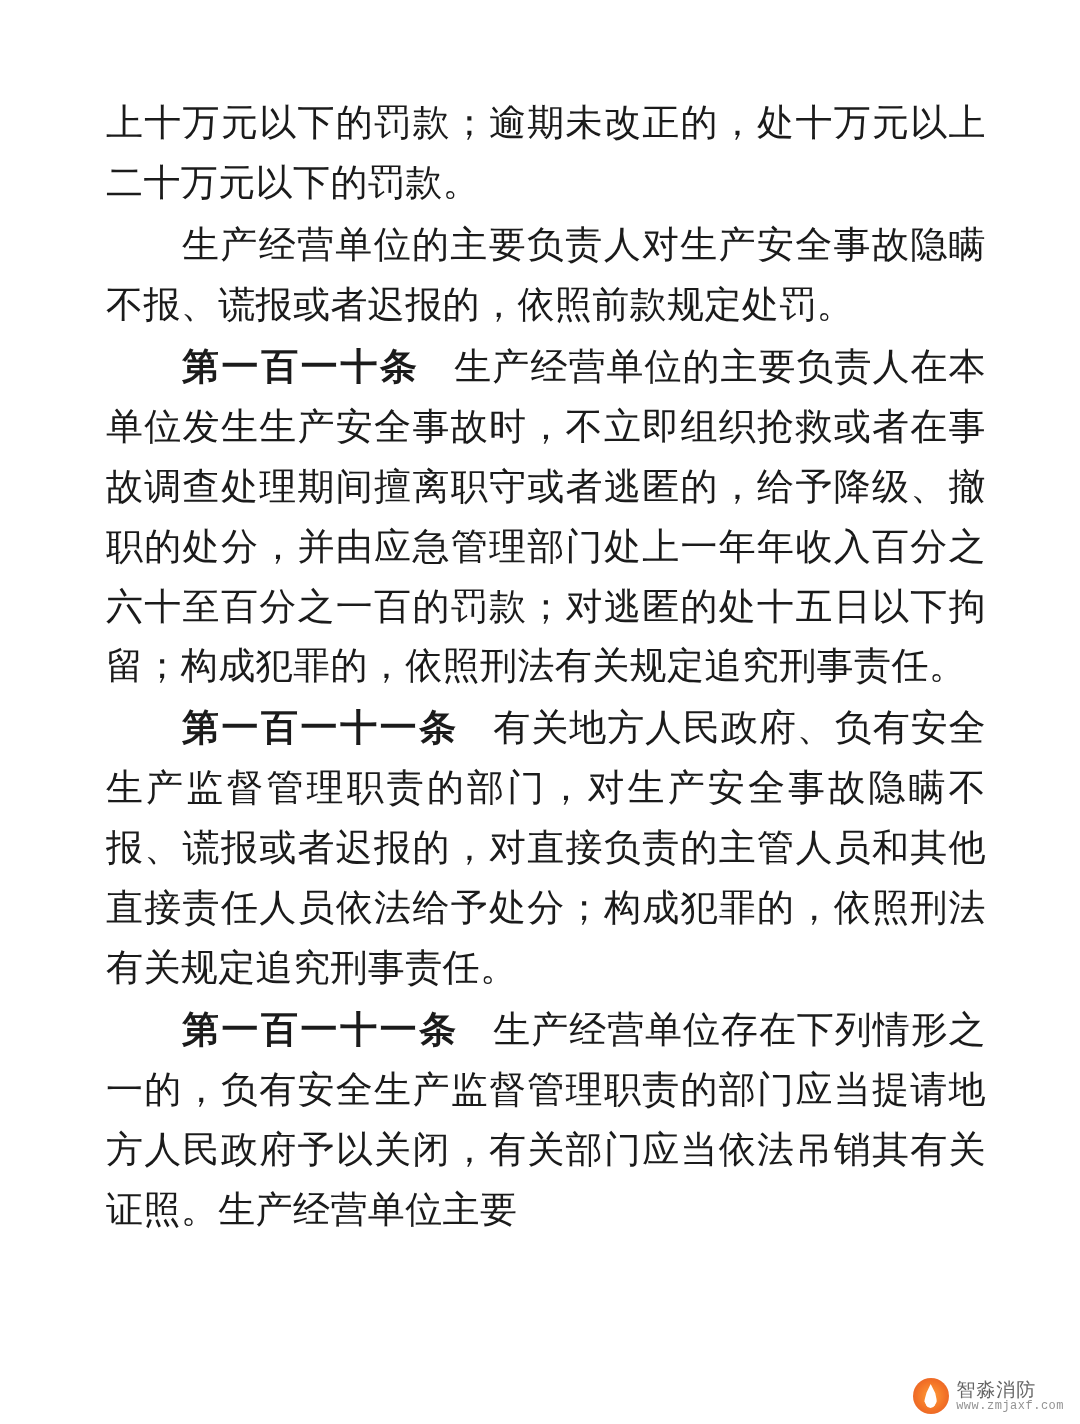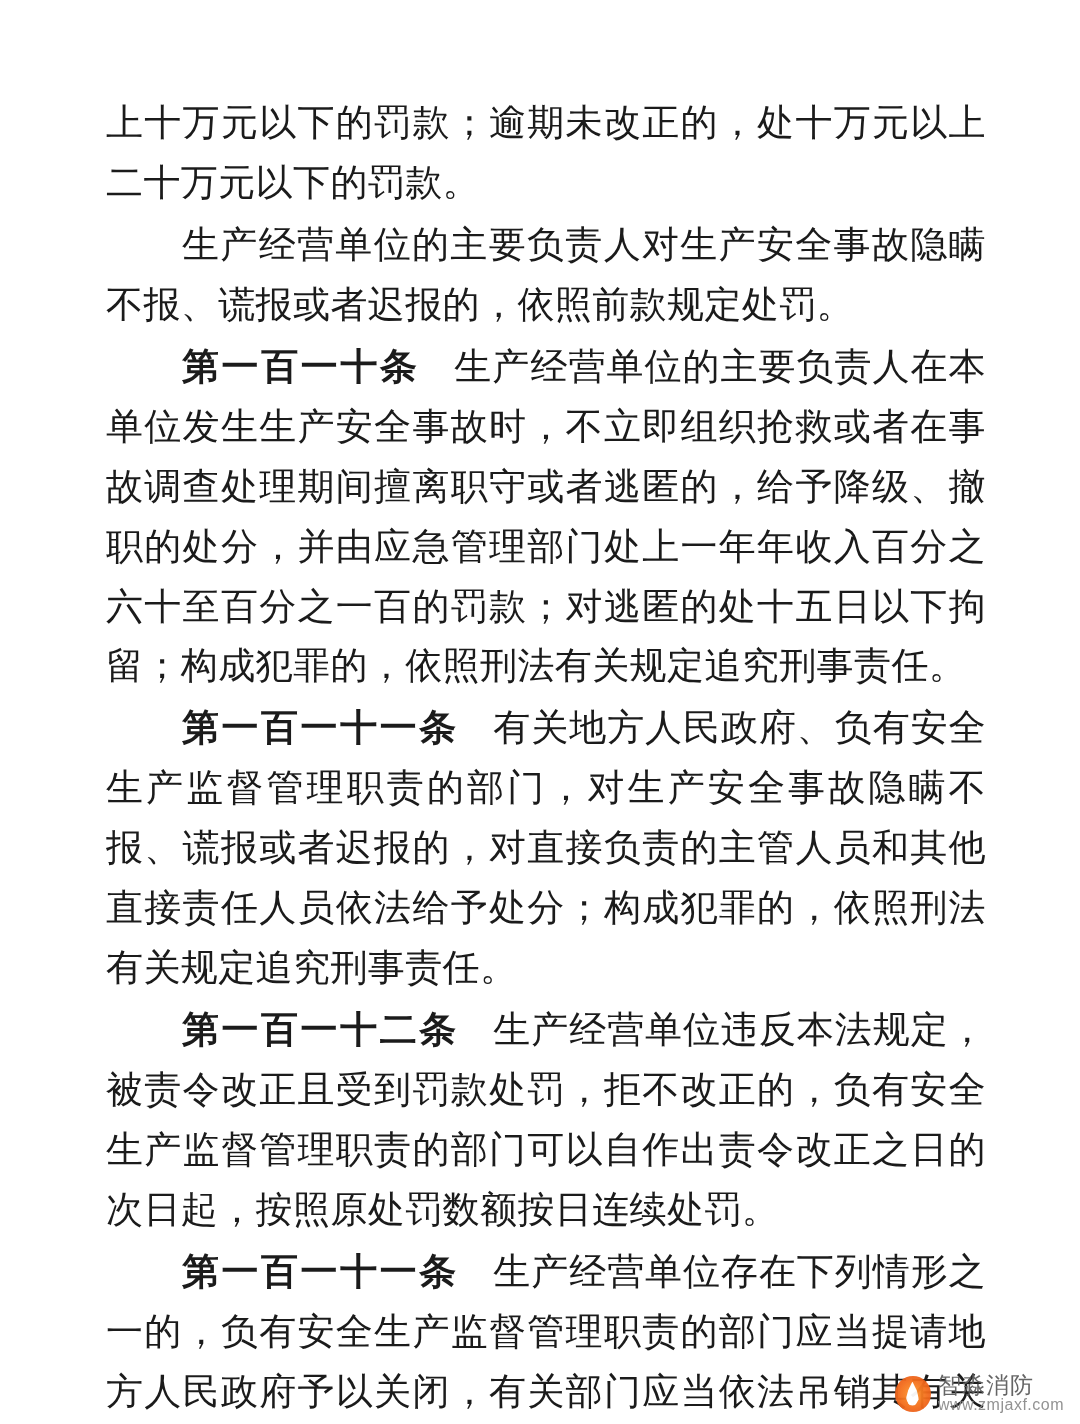--- a/index.html
+++ b/index.html
@@ -70,27 +70,27 @@
     border-radius: 50% 50% 50% 50% / 60% 60% 40% 40%;
     clip-path: polygon(50% 0%, 85% 38%, 100% 75%, 70% 100%, 25% 100%, 0% 72%, 18% 36%);
   }
   .wm-text {
     display: flex;
     flex-direction: column;
     line-height: 1.05;
   }
   .wm-title {
     font-family: "Liberation Sans", sans-serif;
-    font-size: 23px;
+    font-size: 19px;
     color: #5d5d5d;
     letter-spacing: 1px;
   }
   .wm-sub {
-    font-family: Liberation Sans, sans-serif;
-    font-size: 16px;
+    font-family: Liberation Mono, monospace;
+    font-size: 12px;
     color: #8d8d8d;
     letter-spacing: 0.5px;
   }
 </style>
 </head>
 <body>
 
 <div class="page">
   <div class="content">
 
@@ -103,23 +103,20 @@
     </p>
 
     <p class="indent">
       <span class="art-num">第一百一十条</span><span class="gap"></span><span>生产经营单位的主要负责人在本单位发生生产安全事故时，不立即组织抢救或者在事故调查处理期间擅离职守或者逃匿的，给予降级、撤职的处分，并由应急管理部门处上一年年收入百分之六十至百分之一百的罚款；对逃匿的处十五日以下拘留；构成犯罪的，依照刑法有关规定追究刑事责任。</span>
     </p>
 
     <p class="indent">
       <span class="art-num">第一百一十一条</span><span class="gap"></span><span>有关地方人民政府、负有安全生产监督管理职责的部门，对生产安全事故隐瞒不报、谎报或者迟报的，对直接负责的主管人员和其他直接责任人员依法给予处分；构成犯罪的，依照刑法有关规定追究刑事责任。</span>
     </p>
 
-    <p class="indent">
-      <span class="art-num">第一百一十二条</span><span class="gap"></span><span>生产经营单位违反本法规定，被责令改正且受到罚款处罚，拒不改正的，负有安全生产监督管理职责的部门可以自作出责令改正之日的次日起，按照原处罚数额按日连续处罚。</span>
-    </p>
 
     <p class="indent">
       <span class="art-num">第一百一十一条</span><span class="gap"></span><span>生产经营单位存在下列情形之一的，负有安全生产监督管理职责的部门应当提请地方人民政府予以关闭，有关部门应当依法吊销其有关证照。生产经营单位主要</span>
     </p>
 
   </div>
 
   <div class="watermark">
     <div class="wm-badge"></div>
     <div class="wm-text">

